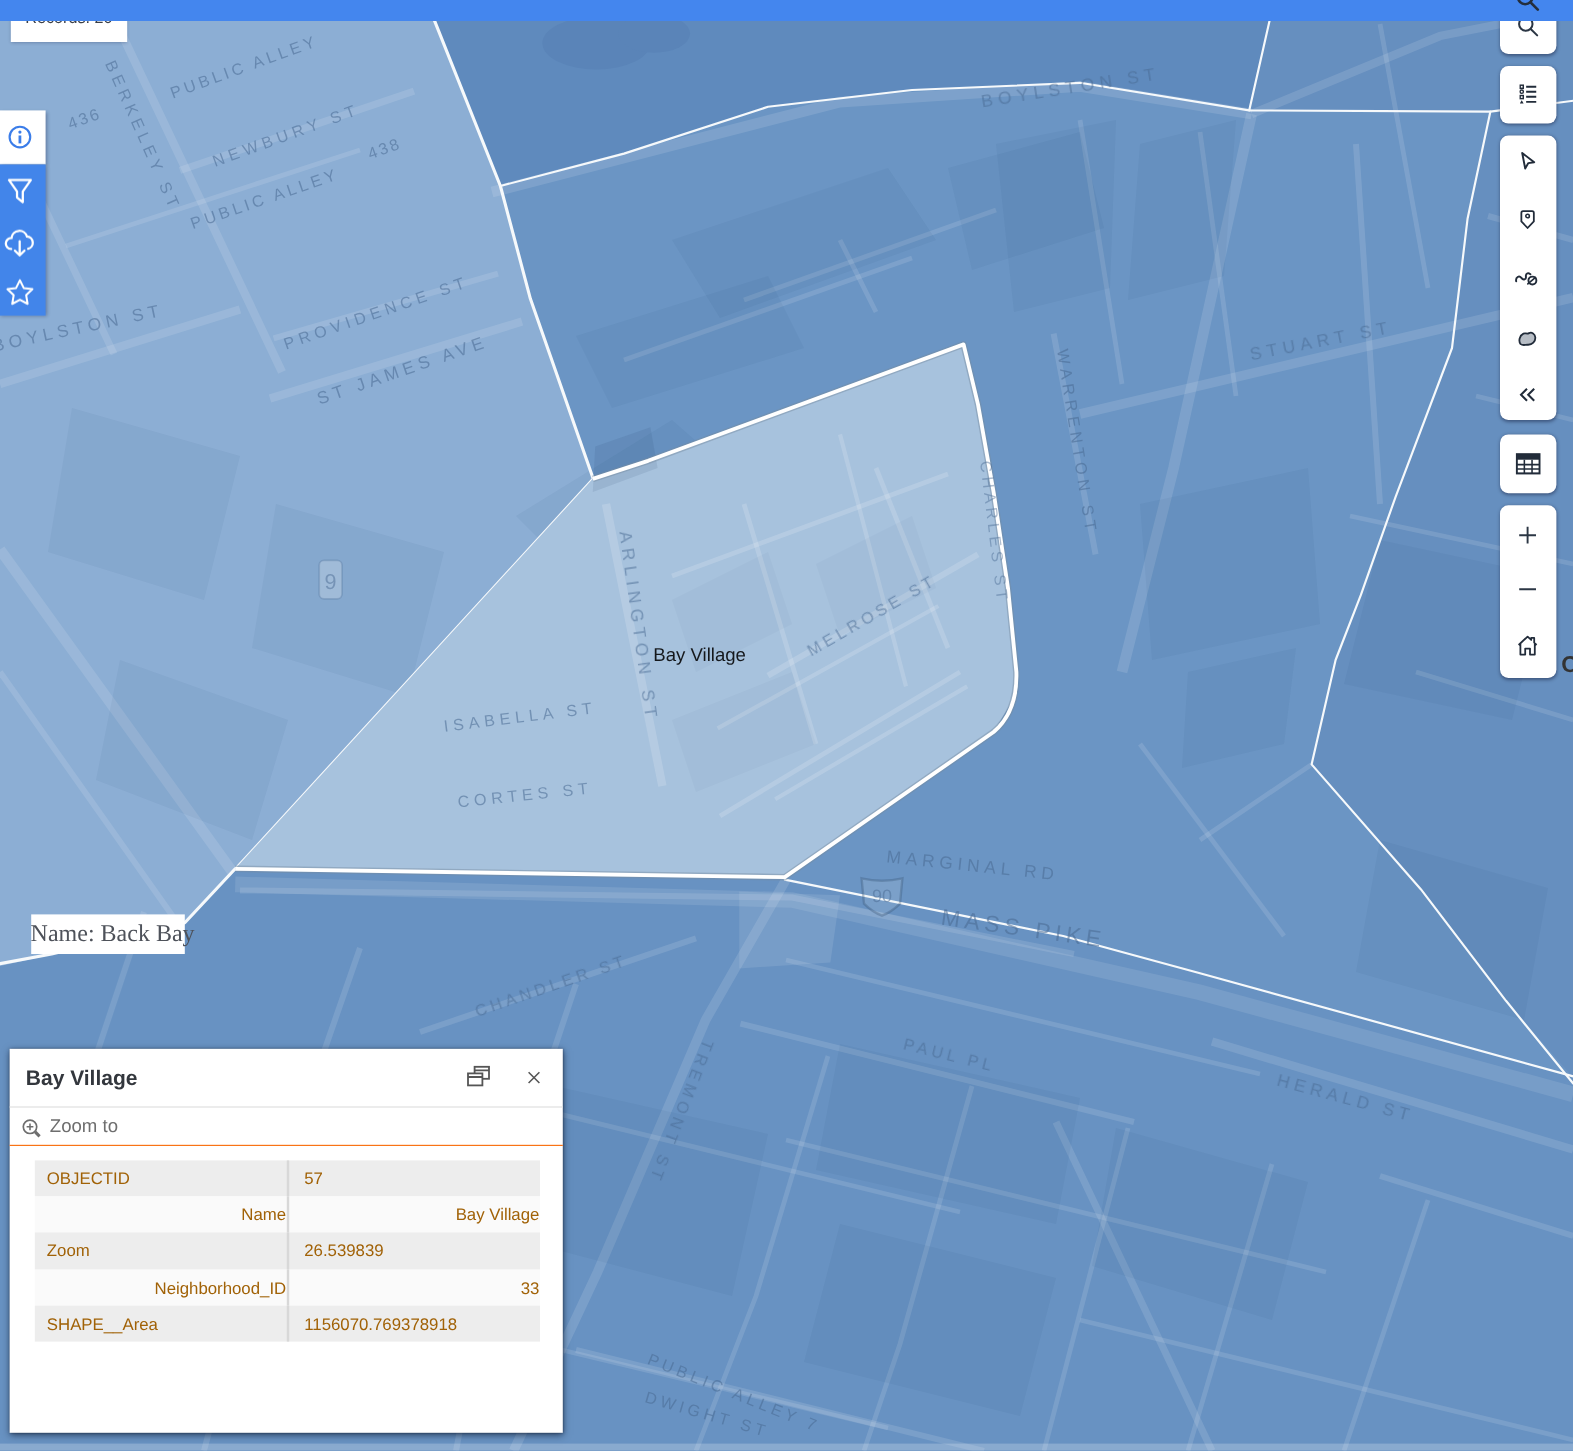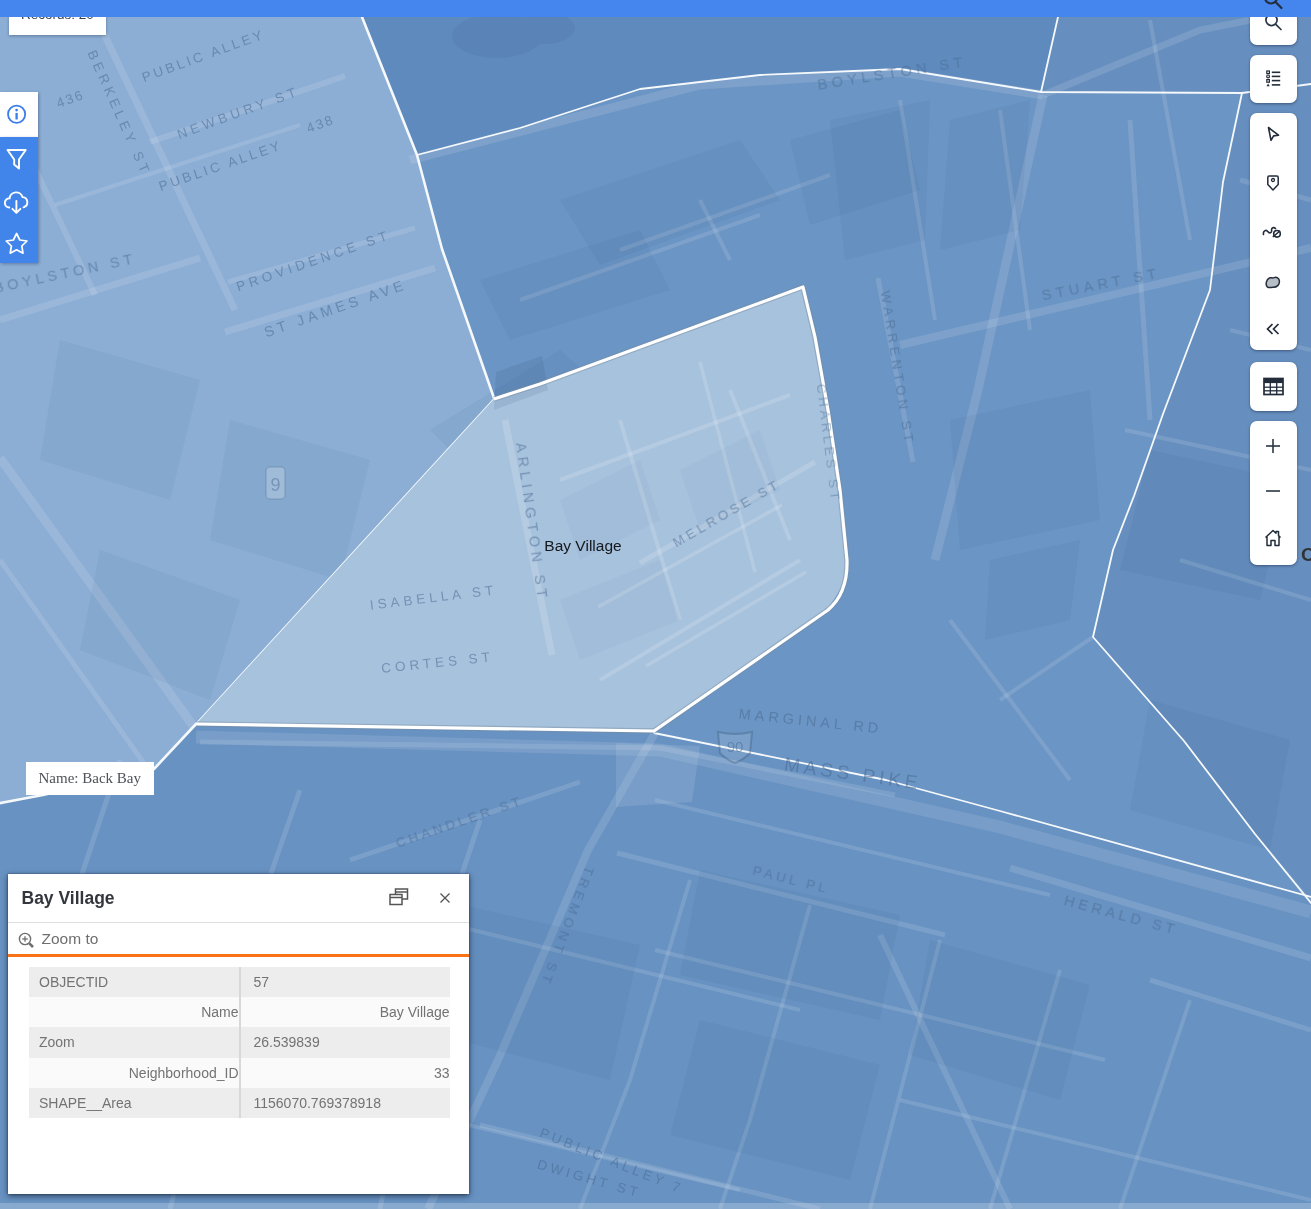--- a/index.html
+++ b/index.html
@@ -17,30 +17,30 @@
   .rbox{position:absolute;left:1249.5px;width:47px;background:#fff;border-radius:7px;z-index:10;
     box-shadow:0 1px 3px rgba(0,0,30,.4);display:flex;flex-direction:column;align-items:center;justify-content:center;}
   #rb-search{top:6px;height:38.5px;border-radius:7px;}
   #rb-legend{top:54.5px;height:48.5px;}
   #rb-tools{top:112.5px;height:237px;justify-content:space-between;padding:12px 0;box-sizing:border-box;}
   #rb-table{top:362px;height:48.5px;}
   #rb-zoom{top:420.5px;height:144px;justify-content:space-between;padding:17px 0;box-sizing:border-box;}
   #bigC{position:absolute;left:1301px;top:544px;font-size:19px;color:#333;z-index:5;font-weight:bold;}
   
   #tooltip{position:absolute;left:25.5px;top:761.5px;width:128.5px;height:33.5px;background:#fff;z-index:8;
-    font-family:"Liberation Serif",serif;font-size:15px;color:#4e525a;line-height:33px;text-align:center;white-space:nowrap;}
+    font-family:"Liberation Serif",serif;font-size:20px;color:#4e525a;line-height:33px;text-align:center;white-space:nowrap;}
   
   #popup{position:absolute;left:8px;top:874px;width:461px;height:320px;background:#fff;z-index:25;
     box-shadow:0 2px 6px rgba(5,15,35,.6), 0 0 2px rgba(5,15,35,.5);}
   #pp-title{position:absolute;left:0;top:0;width:100%;height:47px;}
   #pp-title .t{position:absolute;left:13.5px;top:14px;font-size:17.5px;font-weight:bold;color:#33373d;}
-  #pp-zoom{position:absolute;left:0;top:47.5px;width:100%;height:31px;border-top:1px solid #dfdfdf;border-bottom:3px solid #f97316;}
+  #pp-zoom{position:absolute;left:0;top:47.5px;width:100%;height:31px;border-top:1px solid #dfdfdf;border-bottom:1px solid #f97316;}
   #pp-zoom .t{position:absolute;left:33.5px;top:7px;font-size:15.5px;color:#6e6e6e;}
   table.attrs{position:absolute;left:20.5px;top:93px;border-collapse:collapse;table-layout:fixed;width:421px;}
-  table.attrs td{height:30.2px;padding:0;font-size:14px;color:#737373;vertical-align:middle;}
+  table.attrs td{height:30.2px;padding:0;font-size:14px;color:#a16207;vertical-align:middle;}
   table.attrs td.k{width:211px;padding-left:10.5px;border-right:2px solid #d8d8d8;box-sizing:border-box;}
   table.attrs td.v{padding-left:13px;}
   table.attrs tr.g td{background:#EDEDED;}
   table.attrs tr.w td{background:#FAFAFA;text-align:right;}
   #botstrip{position:absolute;left:0;top:1203px;width:1311px;height:6px;background:rgba(255,255,255,0.22);z-index:4;}
 </style>
 </head>
 <body>
 <div id="stage">
   <svg id="mapsvg" width="1311" height="1209" viewBox="0 0 1311 1209">

